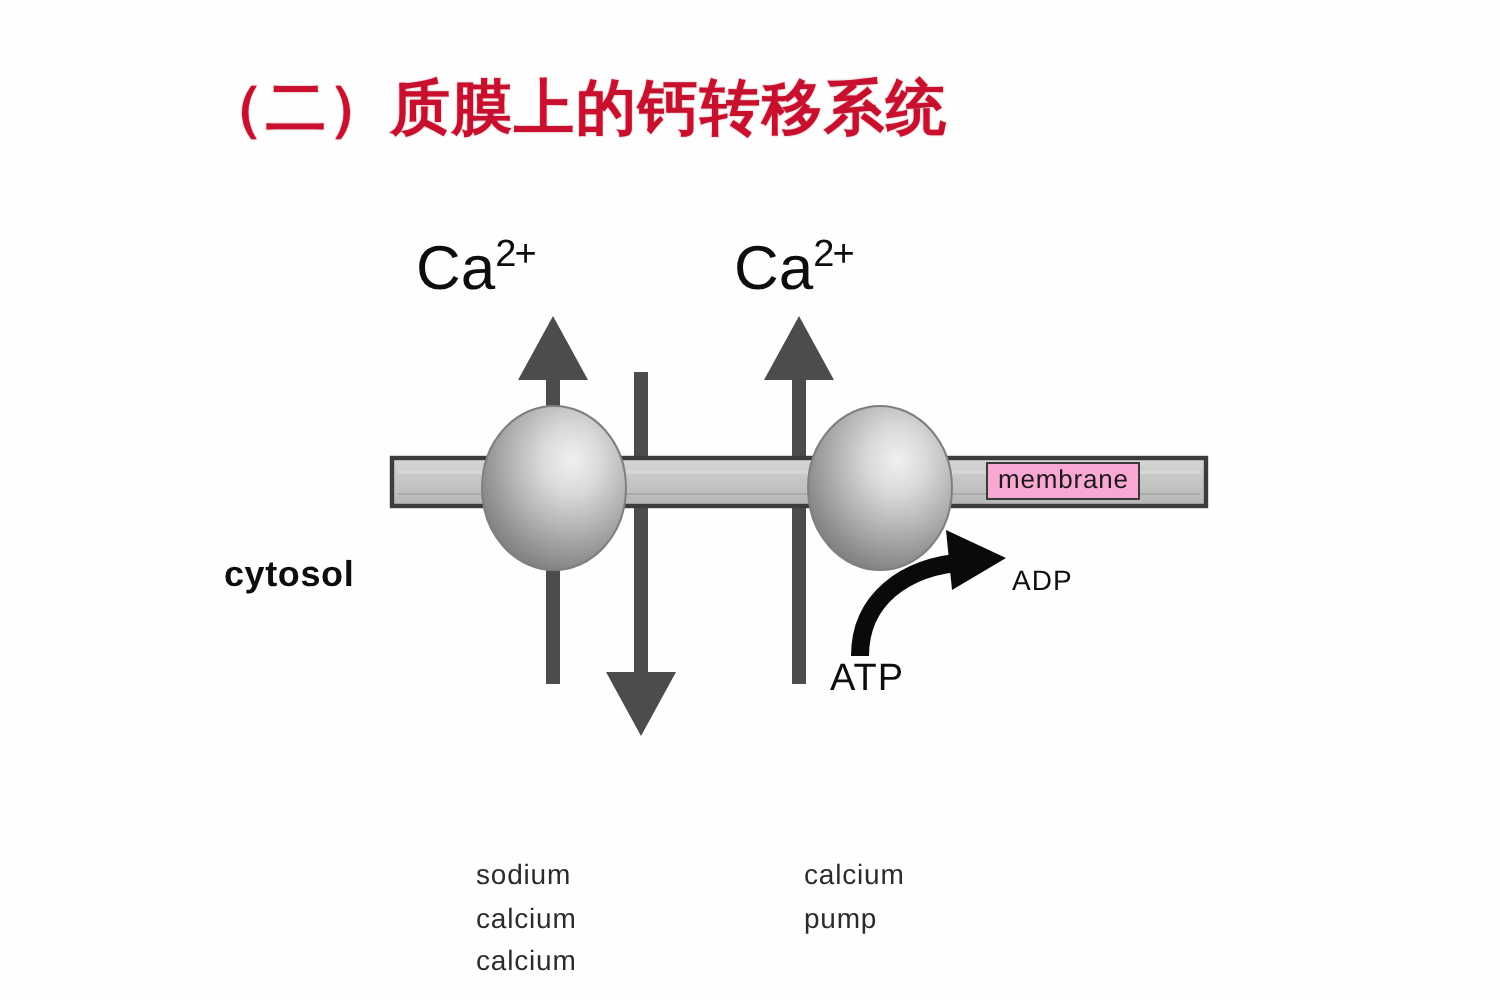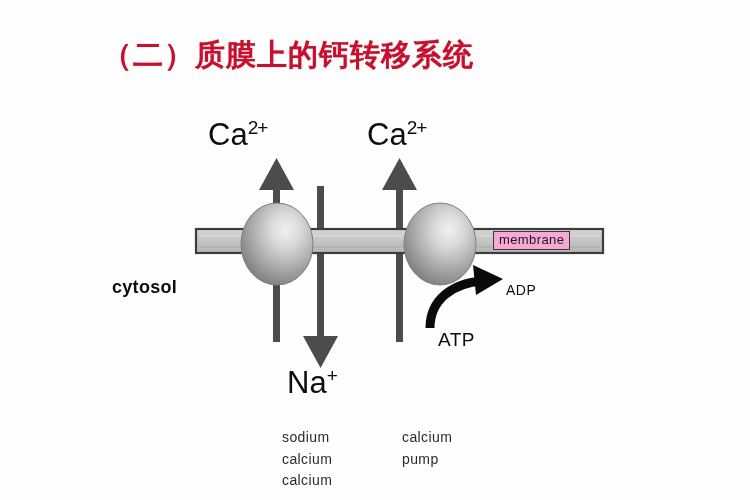--- a/index.html
+++ b/index.html
@@ -80,36 +80,35 @@
     border: 1.6px solid #3a3a3a;
     background: #f9a8d4;
     padding: 1px 5px 2px 5px;
     line-height: 1.05;
   }
   #label-atp {
     left: 415px;
     top: 330px;
     font-size: 19px;
     letter-spacing: 0.5px;
-    margin-left: 23px;
   }
   #label-adp {
     left: 506px;
     top: 283px;
     font-size: 14px;
     letter-spacing: 0.5px;
   }
   .caption {
     position: absolute;
     font-size: 14px;
     color: #2b2b2b;
     line-height: 1.55;
     letter-spacing: 0.4px;
   }
-  #caption-exchanger { left: 238px; top: 427px; margin-left: 44px; }
+  #caption-exchanger { left: 238px; top: 427px; }
   #caption-pump      { left: 402px; top: 427px; }
   .caption div { white-space: nowrap; }
 </style>
 </head>
 <body>
 
 <div id="slide">
 
   <div id="slide-title" class="lbl">（二）质膜上的钙转移系统</div>
 
@@ -161,21 +160,20 @@
     <g>
       <path d="M 430 328 C 430 300 452 283 483 281" fill="none" stroke="#0a0a0a" stroke-width="9" stroke-linecap="butt"></path>
       <polygon points="503,279 473,265 476,295" fill="#0a0a0a"></polygon>
     </g>
   </svg>
 
   <div class="lbl ion-label" id="label-ca-left"><span>Ca</span><sup>2+</sup></div>
 
   <div class="lbl ion-label" id="label-ca-right"><span>Ca</span><sup>2+</sup></div>
 
-  <div class="lbl ion-label" id="label-na"><span>Na</span><sup>+</sup></div>
 
   <div class="lbl" id="label-cytosol">cytosol</div>
 
   <div class="lbl" id="label-membrane">membrane</div>
 
   <div class="lbl" id="label-atp">ATP</div>
 
   <div class="lbl" id="label-adp">ADP</div>
 
   <div class="caption" id="caption-exchanger">

